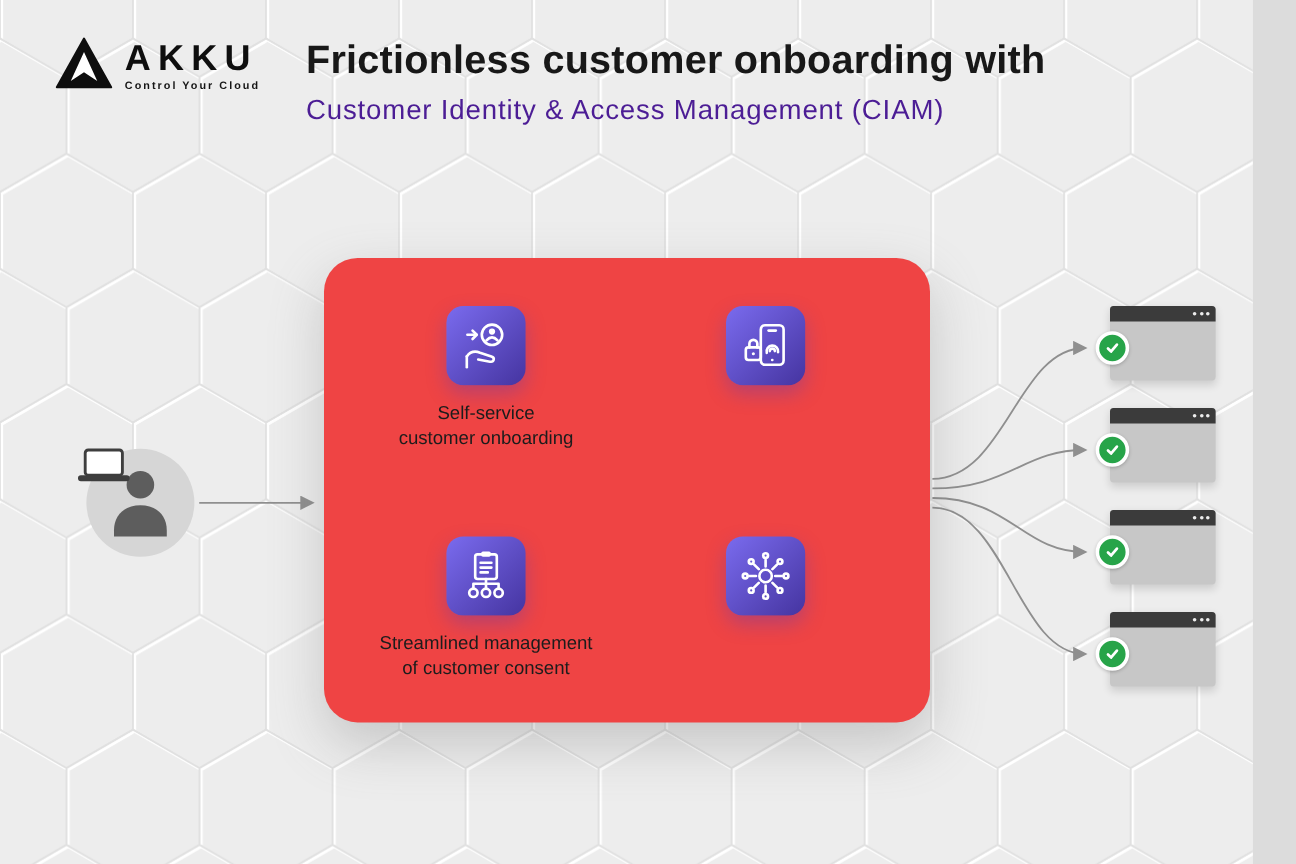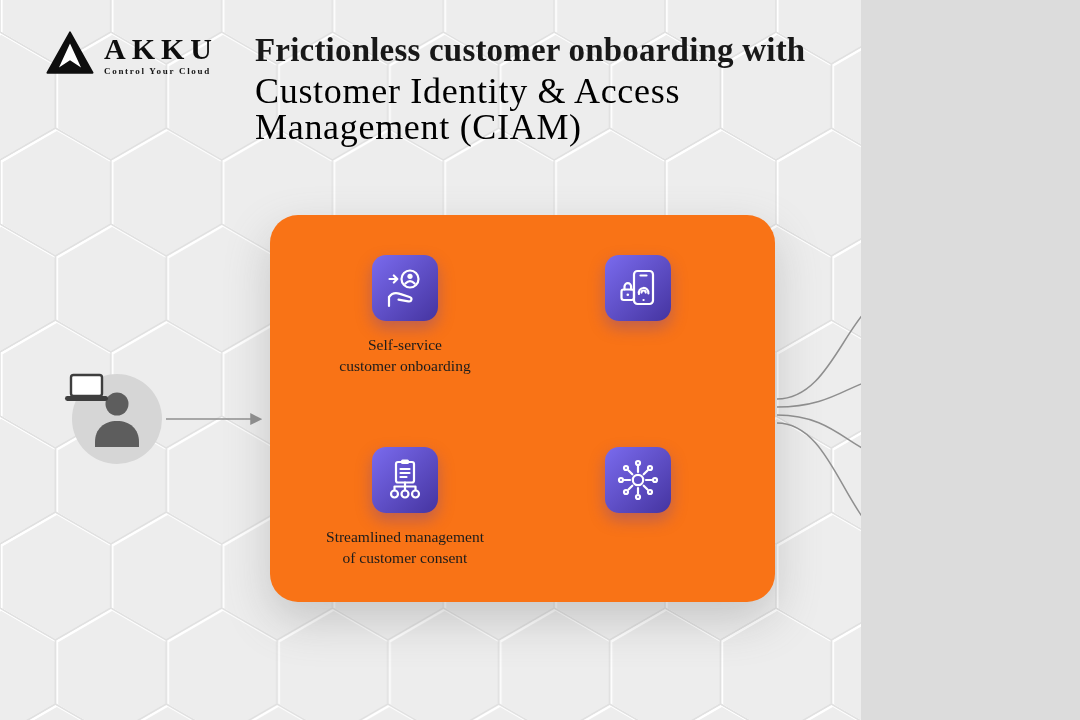--- a/index.html
+++ b/index.html
@@ -1,38 +1,38 @@
 <!DOCTYPE html>
 <html><head>
 <meta charset="utf-8">
 <style>
   * { box-sizing: border-box; }
   html,body { margin:0; padding:0; background:#dcdcdc; }
   .canvas {
-    position:relative; width:861px; height:720px; overflow:hidden;
-    background:#ededed; font-family:Liberation Serif, serif;
+    position:relative; width:1044px; height:720px; overflow:hidden;
+    background:#ededed; font-family:Liberation Sans, sans-serif;
   }
   .hex-bg { position:absolute; inset:0; }
 
   
   .logo-block { position:absolute; left:46px; top:30px; display:flex; align-items:flex-start; gap:10px; }
   .logo-mark { width:48px; height:46px; }
   .brand-text { padding-top:4px; }
   .brand-name { font-size:30px; font-weight:800; letter-spacing:6px; color:#0e0e0e; line-height:30px; }
   .brand-tagline { font-size:9px; font-weight:700; letter-spacing:1.7px; color:#151515; margin-top:2px; }
 
   
   .title-block { position:absolute; left:255px; top:32px; }
   .title-line1 { font-size:33px; font-weight:700; color:#181818; letter-spacing:0.2px; line-height:36px; }
-  .title-line2 { font-size:36px; font-weight:400; color:#000000; letter-spacing:0.7px; line-height:36px; margin-top:5px; }
+  .title-line2 { font-size:23px; font-weight:400; color:#4c1d95; letter-spacing:0.7px; line-height:36px; margin-top:5px; }
 
   
   .card {
     position:absolute; left:270px; top:215px; width:505px; height:387px;
-    background:#f97316; border-radius:28px;
+    background:#ef4444; border-radius:28px;
     box-shadow:0 18px 45px rgba(110,110,110,0.30);
   }
   .feature { position:absolute; width:240px; text-align:center; }
   .feature-1 { left:15px;  top:40px; }
   .feature-2 { left:248px; top:40px; }
   .feature-3 { left:15px;  top:232px; }
   .feature-4 { left:248px; top:232px; }
   .tile {
     width:66px; height:66px; border-radius:14px; margin:0 auto;
     background:linear-gradient(135deg,#7a6bee 0%, #4534a0 100%);

